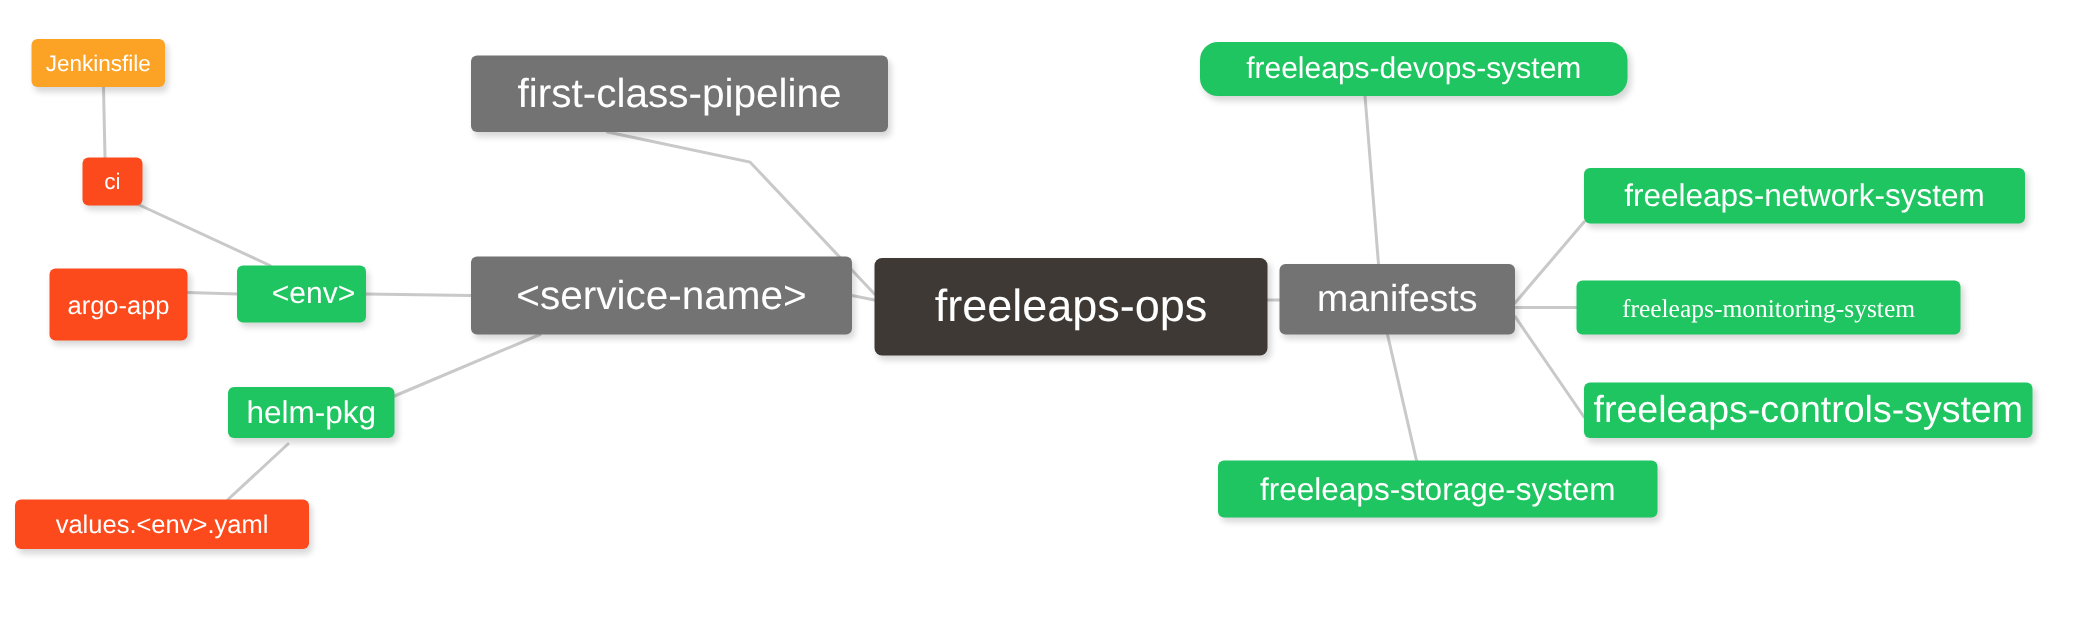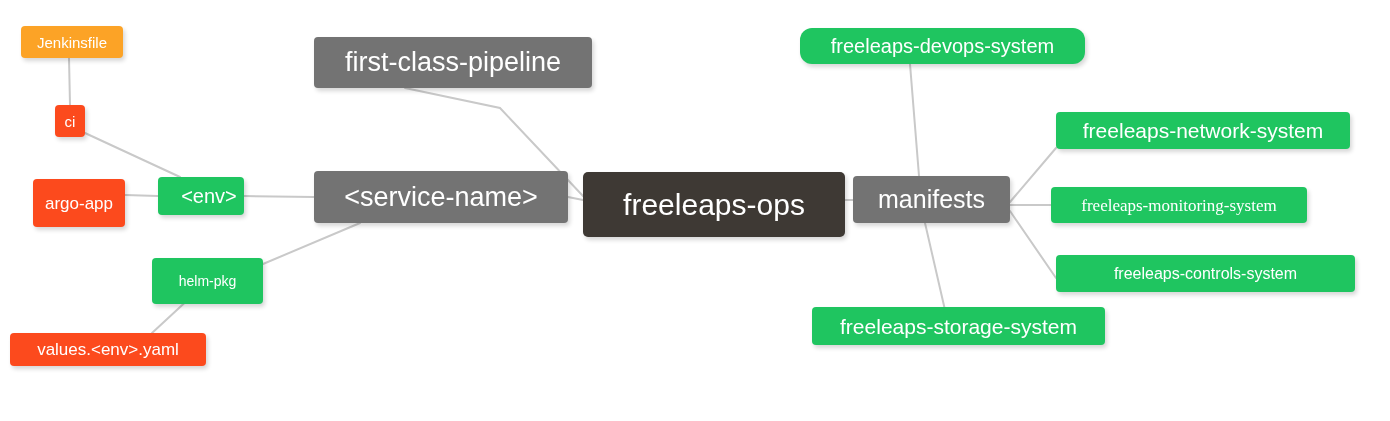--- a/index.html
+++ b/index.html
@@ -66,25 +66,25 @@
       <path d="M 1010 202 L 1056 148" fill="none" stroke="#c9c9c9" stroke-width="2" stroke-linecap="round"></path>
       <path d="M 1010 205 L 1051 205" fill="none" stroke="#c9c9c9" stroke-width="2" stroke-linecap="round"></path>
       <path d="M 1010 211 L 1056 278" fill="none" stroke="#c9c9c9" stroke-width="2" stroke-linecap="round"></path>
       <path d="M 925 223 L 945 310" fill="none" stroke="#c9c9c9" stroke-width="2" stroke-linecap="round"></path>
     </svg>
   <div id="node-layer">
       <div class="node node-root" style="left: 583px; top: 172px; width: 262px; height: 65px; font-size: 30px;">freeleaps-ops</div>
       <div class="node node-blue" style="left: 314px; top: 37px; width: 278px; height: 51px; font-size: 27px;">first-class-pipeline</div>
       <div class="node node-blue" style="left: 314px; top: 171px; width: 254px; height: 52px; font-size: 27px;">&lt;service-name&gt;</div>
       <div class="node node-green" style="left: 158px; top: 177px; width: 86px; height: 38px; font-size: 20px; padding-left: 16px;">&lt;env&gt;</div>
-      <div class="node node-red" style="left: 55px; top: 105px; width: 30px; height: 32px; font-size: 15px;">ci</div>
-      <div class="node node-orange" style="left: 21px; top: 26px; width: 102px; height: 32px; font-size: 15px;">Jenkinsfile</div>
+      <div class="node node-red" style="left: 55px; top: 105px; width: 40px; height: 32px; font-size: 15px;">ci</div>
+      <div class="node node-orange" style="left: 21px; top: 26px; width: 89px; height: 32px; font-size: 15px;">Jenkinsfile</div>
       <div class="node node-red" style="left: 33px; top: 179px; width: 92px; height: 48px; font-size: 17px;">argo-app</div>
-      <div class="node node-green" style="left: 152px; top: 258px; width: 111px; height: 46px; font-size: 14px;">helm-pkg</div>
+      <div class="node node-green" style="left: 152px; top: 258px; width: 111px; height: 34px; font-size: 21px;">helm-pkg</div>
       <div class="node node-red" style="left: 10px; top: 333px; width: 196px; height: 33px; font-size: 17px;">values.&lt;env&gt;.yaml</div>
       <div class="node node-blue" style="left: 853px; top: 176px; width: 157px; height: 47px; font-size: 25px;">manifests</div>
       <div class="node node-green" style="left: 800px; top: 28px; width: 285px; height: 36px; font-size: 20px; border-radius: 12px;">freeleaps-devops-system</div>
       <div class="node node-green" style="left: 1056px; top: 112px; width: 294px; height: 37px; font-size: 21px;">freeleaps-network-system</div>
       <div class="node node-green" style="left: 1051px; top: 187px; width: 256px; height: 36px; font-size: 17px; font-family: Liberation Serif, serif;">freeleaps-monitoring-system</div>
-      <div class="node node-green" style="left: 1056px; top: 255px; width: 299px; height: 37px; font-size: 16px;">freeleaps-controls-system</div>
+      <div class="node node-green" style="left: 1056px; top: 255px; width: 299px; height: 37px; font-size: 25px;">freeleaps-controls-system</div>
       <div class="node node-green" style="left: 812px; top: 307px; width: 293px; height: 38px; font-size: 21px;">freeleaps-storage-system</div>
     </div>
 </div>
 
 </body></html>

